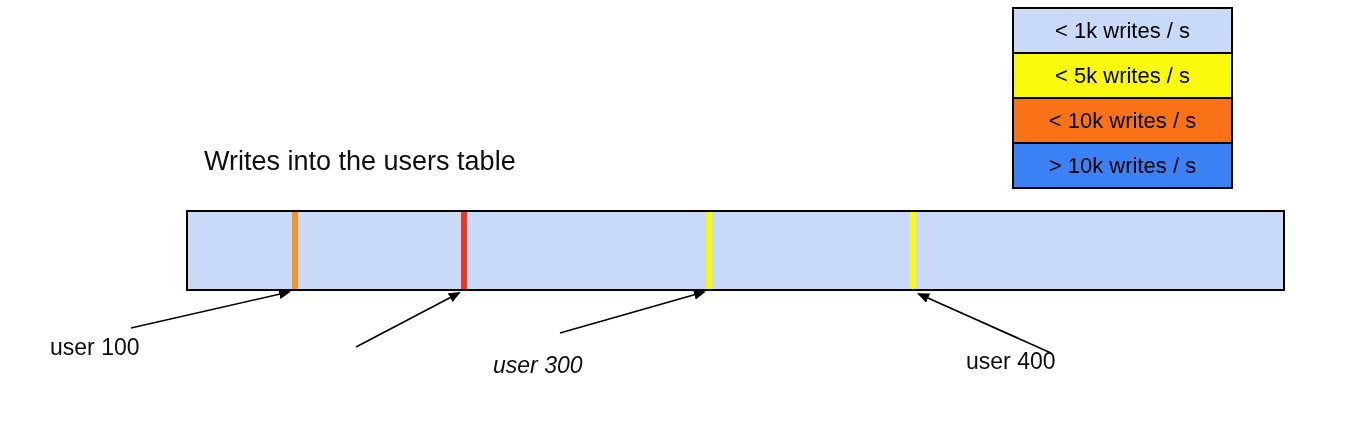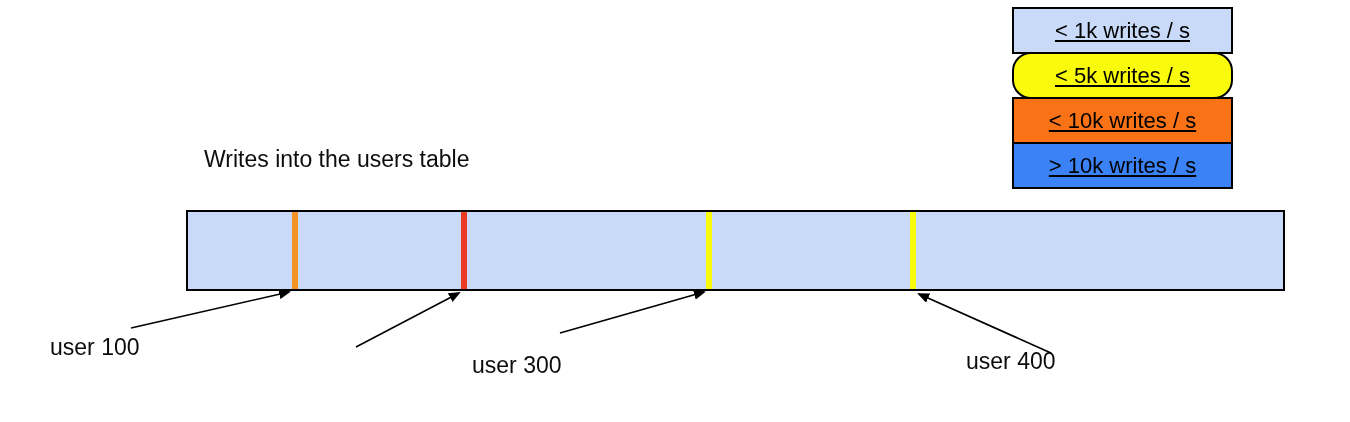--- a/index.html
+++ b/index.html
@@ -12,21 +12,21 @@
     position: relative;
     width: 1350px;
     height: 422px;
     background: #ffffff;
     overflow: hidden;
   }
   .diagram-title {
     position: absolute;
     left: 204px;
     top: 146px;
-    font-size: 23px;
+    font-size: 27px;
     color: #0d0d0d;
     white-space: nowrap;
   }
   .users-bar {
     position: absolute;
     left: 186px;
     top: 210px;
     width: 1099px;
     height: 81px;
     border: 2px solid #000000;
@@ -40,21 +40,20 @@
   }
   .marker-1 { left: 104px; }
   .marker-2 { left: 273px; }
   .marker-3 { left: 518px; }
   .marker-4 { left: 722px; }
   .legend {
     position: absolute;
     left: 1012px;
     top: 7px;
     width: 221px;
-    text-decoration: underline;
   }
   .legend-row {
     height: 47px;
     border: 2px solid #000000;
     box-sizing: border-box;
     margin-top: -2px;
     display: flex;
     align-items: center;
     justify-content: center;
     font-size: 22px;
@@ -63,21 +62,21 @@
   }
   .legend-row:first-child { margin-top: 0; }
   .user-label {
     position: absolute;
     font-size: 23px;
     color: #0d0d0d;
     white-space: nowrap;
   }
   .label-1 { left: 50px;  top: 334px; }
   .label-2 { left: 273px; top: 352px; }
-  .label-3 { left: 472px; top: 352px; }
+  .label-3 { left: 493px; top: 352px; font-style: italic; }
   .label-4 { left: 966px; top: 348px; }
   .arrow-layer {
     position: absolute;
     left: 0;
     top: 0;
     pointer-events: none;
   }
   .arrow-line {
     stroke: #000000;
     stroke-width: 1.6;
@@ -93,21 +92,21 @@
 
   <div class="users-bar" style="background-color: rgb(201, 218, 248);">
     <div class="shard-marker marker-1" style="background-color: rgb(245, 148, 38);"></div>
     <div class="shard-marker marker-2" style="background-color: rgb(234, 58, 35);"></div>
     <div class="shard-marker marker-3" style="background-color: rgb(250, 250, 12);"></div>
     <div class="shard-marker marker-4" style="background-color: rgb(250, 250, 12);"></div>
   </div>
 
   <div class="legend">
     <div class="legend-row" style="background-color: rgb(201, 218, 248);">&lt; 1k writes / s</div>
-    <div class="legend-row" style="background-color: rgb(250, 250, 12); border-radius: 19px;">&lt; 5k writes / s</div>
+    <div class="legend-row" style="background-color: rgb(250, 250, 12);">&lt; 5k writes / s</div>
     <div class="legend-row" style="background-color: #f97316;">&lt; 10k writes / s</div>
     <div class="legend-row" style="background-color: #3b82f6;">&gt; 10k writes / s</div>
   </div>
 
   <div class="user-label label-1">user 100</div>
   <div class="user-label label-3">user 300</div>
   <div class="user-label label-4">user 400</div>
 
   <svg class="arrow-layer" width="1350" height="422">
     <defs>

